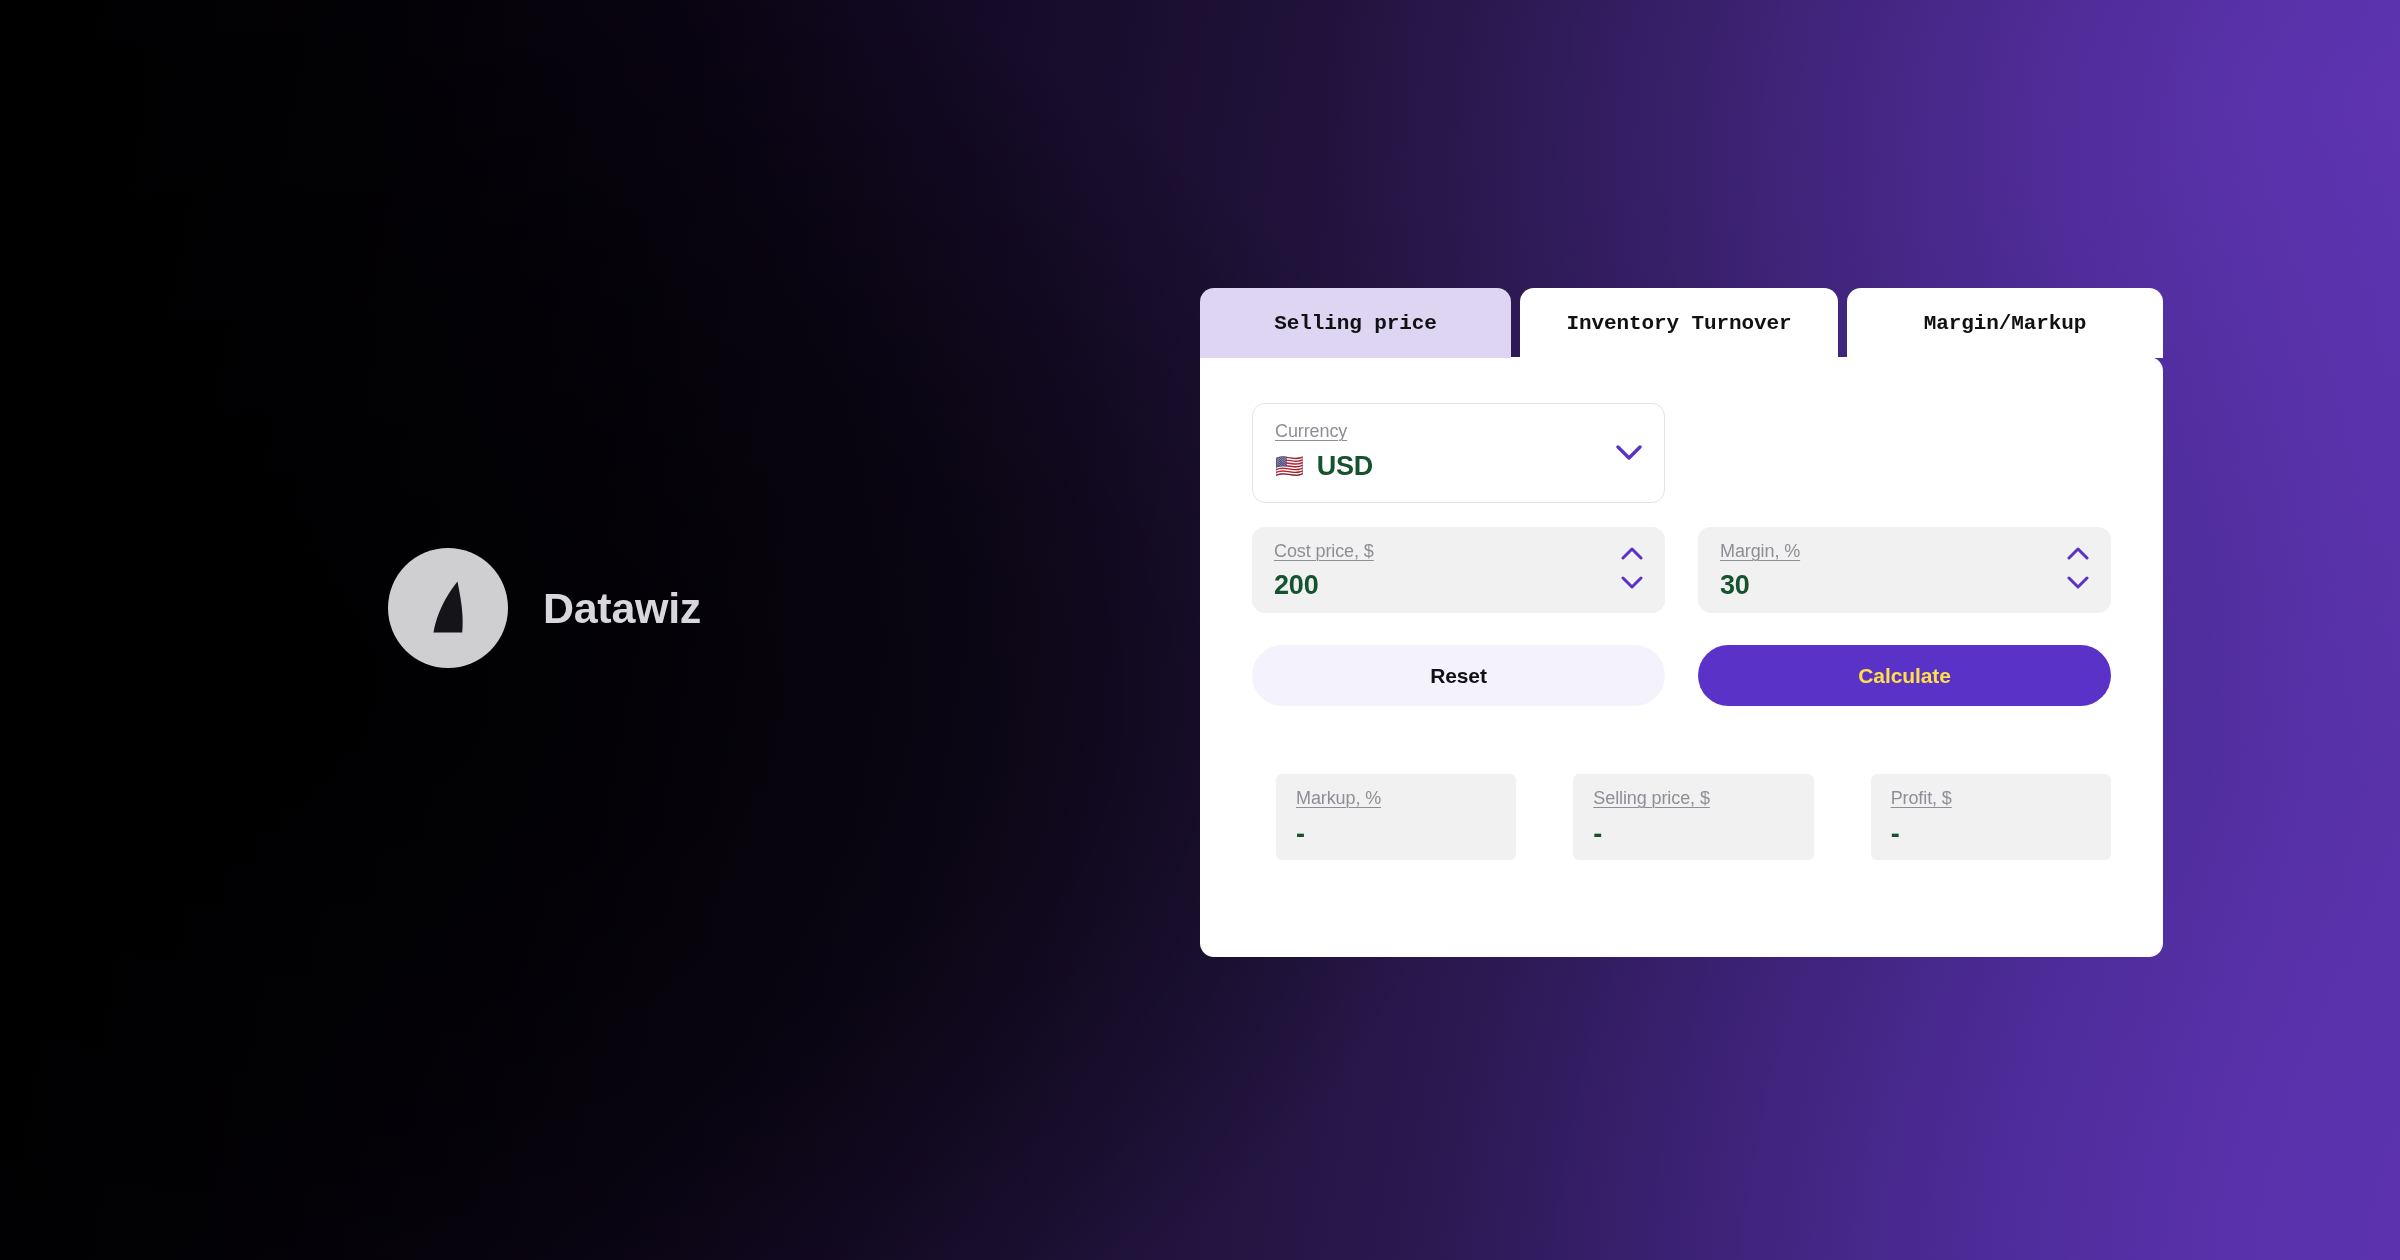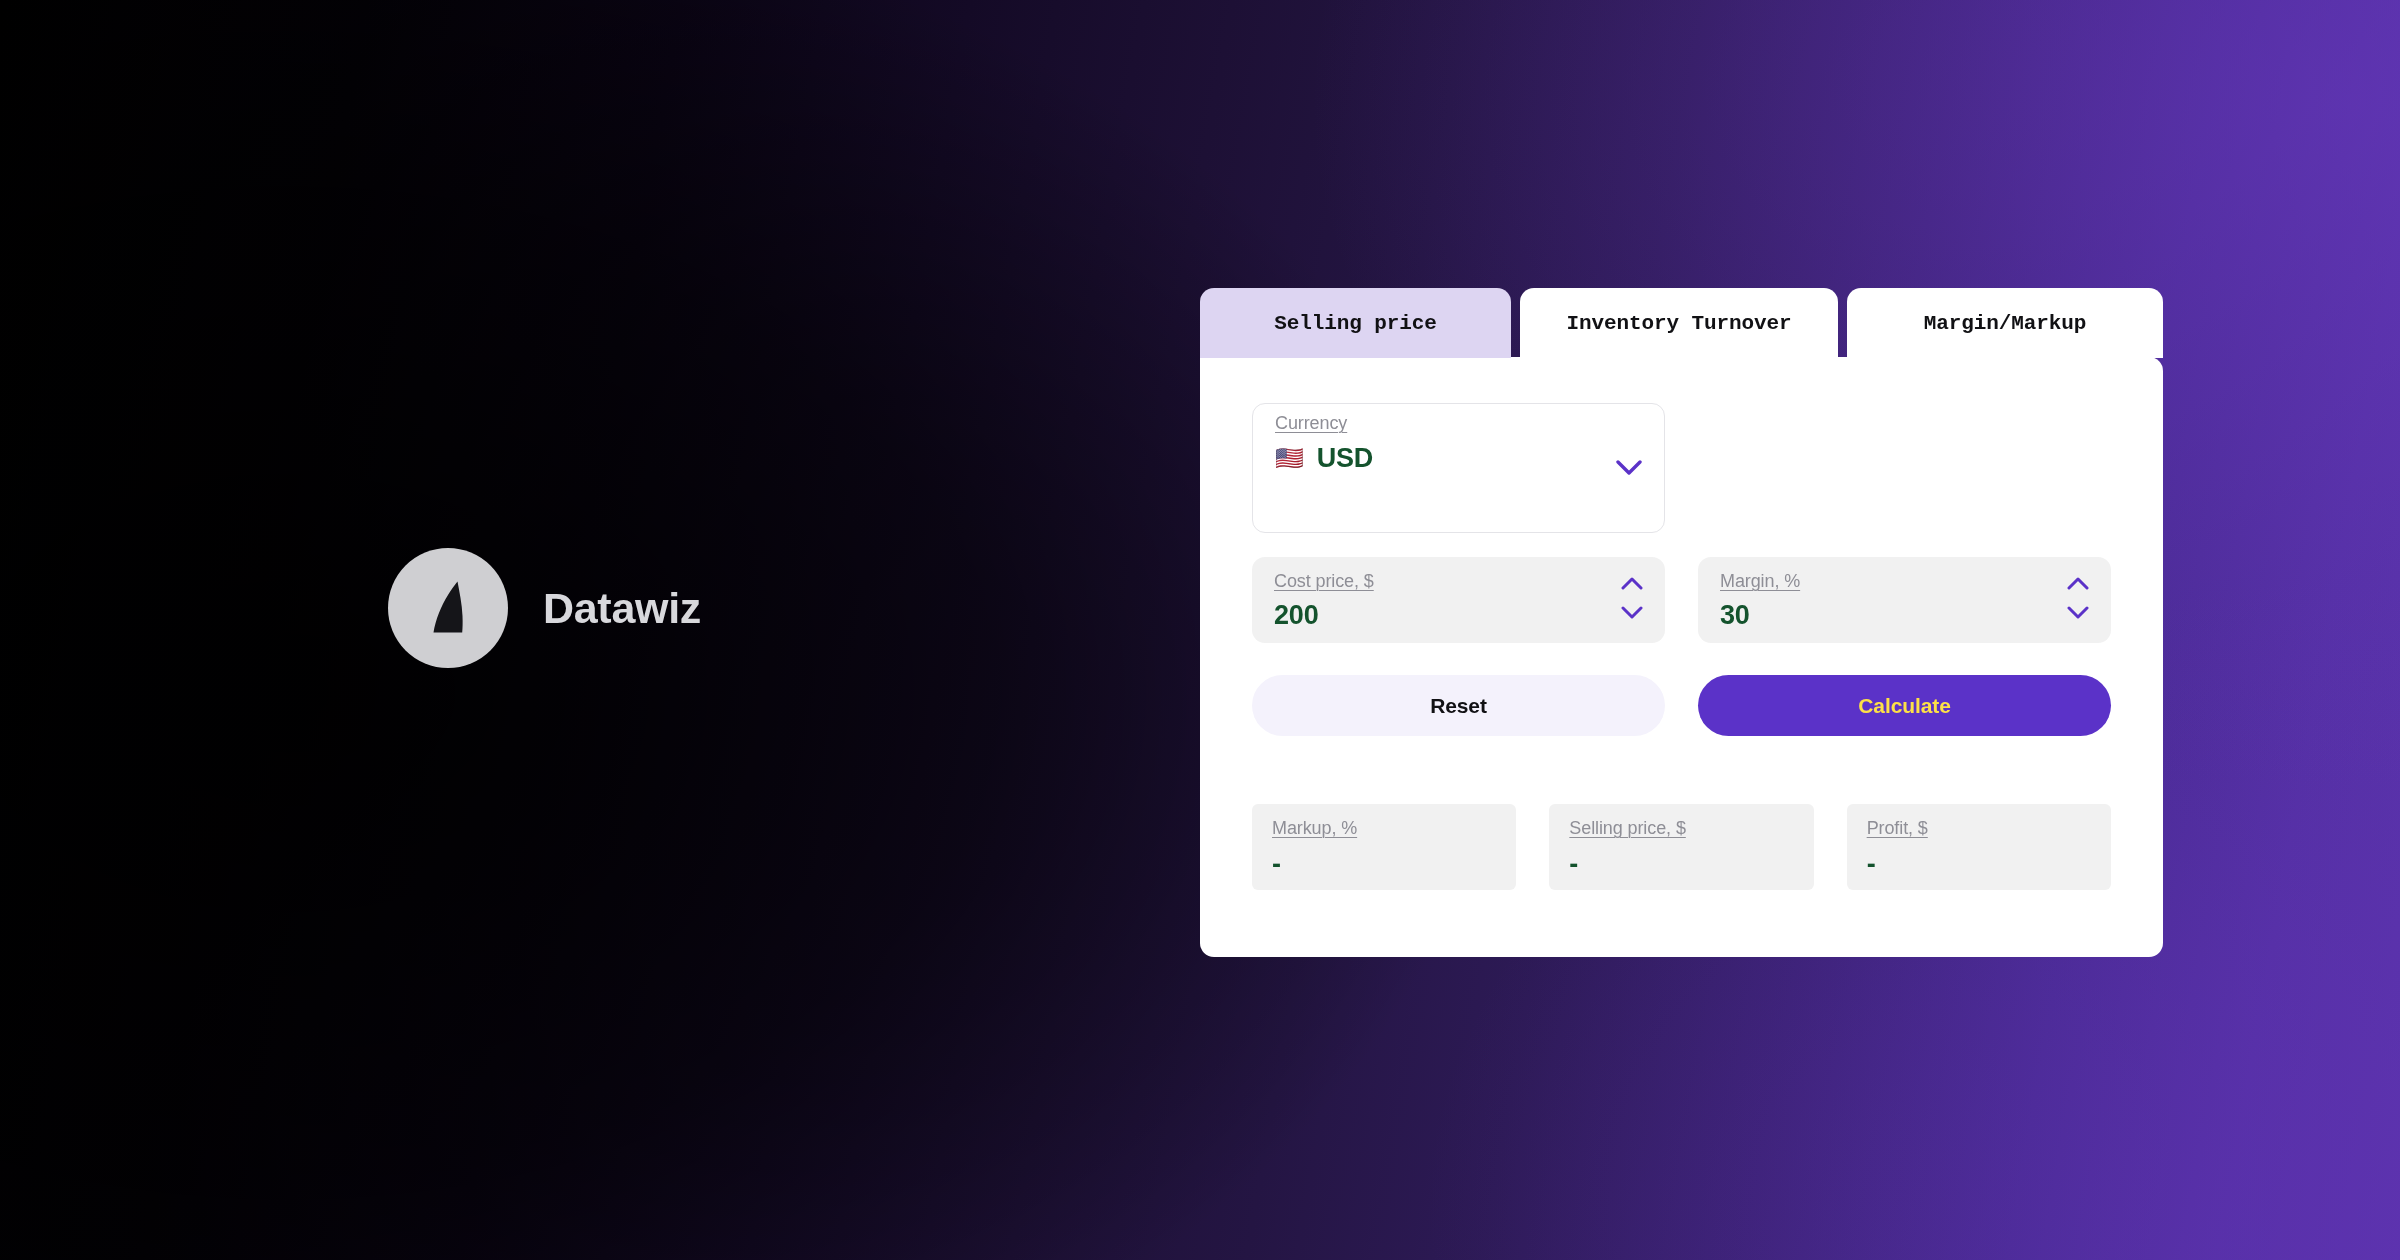--- a/index.html
+++ b/index.html
@@ -134,25 +134,25 @@
     font-size: 27px;
     font-weight: 700;
     color: #14532d;
     letter-spacing: -0.2px;
     line-height: 1;
   }
 
   
   .currency-select {
     width: 413px;
-    height: 130px;
+    height: 100px;
     border: 1px solid #e4e4e8;
     border-radius: 13px;
     background: #ffffff;
-    padding: 9px 22px 0 22px;
+    padding: 17px 22px 0 22px;
     position: relative;
     cursor: pointer;
   }
   .currency-value {
     margin-top: 11px;
     display: flex;
     align-items: center;
     gap: 13px;
   }
   .flag-icon { font-size: 23px; line-height: 1; display: block; }
@@ -220,20 +220,21 @@
     display: flex;
     gap: 33px;
     margin-top: 68px;
   }
   .result-box {
     flex: 1;
     height: 86px;
     background: #f1f1f1;
     border-radius: 6px;
     padding: 14px 20px 0 20px;
+    margin-left: 24px;
   }
   .result-box .field-value { margin-top: 12px; }
 </style>
 </head>
 <body>
 
 <div class="bg"></div>
 <div class="bg-soft"></div>
 
 <div class="brand">

